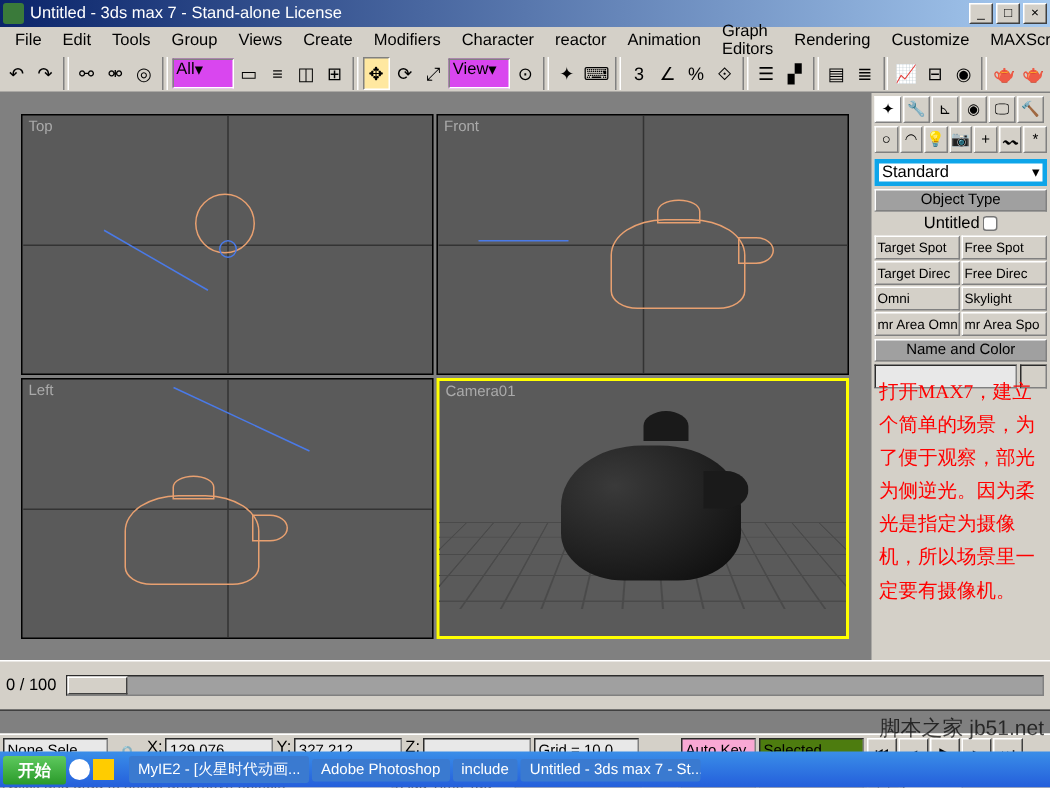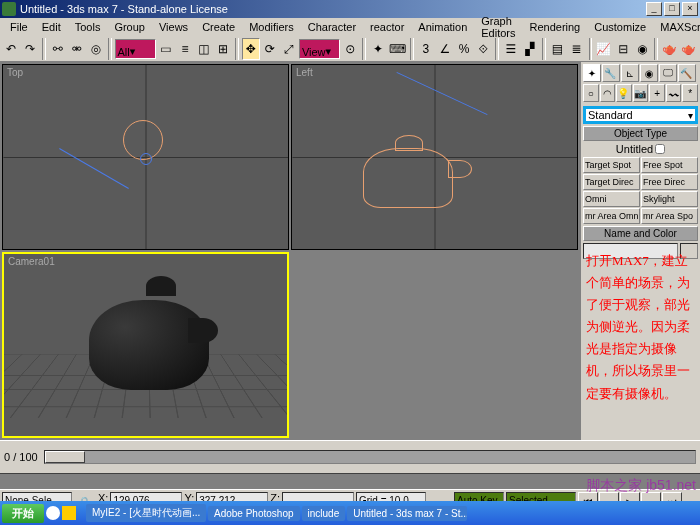--- a/index.html
+++ b/index.html
@@ -6,24 +6,24 @@
 body{width:700px;height:525px;background:#d4d0c8;overflow:hidden;position:relative}
 .titlebar{height:18px;background:linear-gradient(to right,#0a246a,#a6caf0);color:#fff;display:flex;align-items:center;padding:0 2px;font-weight:normal}
 .titlebar .icon{width:14px;height:14px;background:#3a7a3a;margin-right:4px;border-radius:2px}
 .titlebar-btns{margin-left:auto;display:flex;gap:2px}
 .titlebar-btns div{width:16px;height:14px;background:#d4d0c8;border:1px solid #fff;border-right-color:#404040;border-bottom-color:#404040;text-align:center;line-height:10px;color:#000;font-size:9px}
 .menubar{height:18px;background:#d4d0c8;display:flex;align-items:center;padding:0 4px;gap:2px}
 .menubar span{padding:1px 6px;cursor:default}
 .toolbar{height:26px;background:#d4d0c8;display:flex;align-items:center;padding:0 2px;border-bottom:1px solid #808080;gap:1px}
 .tbtn{width:22px;height:22px;border:1px solid #d4d0c8;display:flex;align-items:center;justify-content:center;font-size:12px}
 .tbtn.pressed{border:1px solid #808080;border-right-color:#fff;border-bottom-color:#fff;background:#ffe8a0}
-.tsel{height:20px;background:#be185d;border:1px solid #808080;border-right-color:#fff;border-bottom-color:#fff;padding:0 2px;display:flex;align-items:flex-end}
+.tsel{height:20px;background:#d946ef;border:1px solid #808080;border-right-color:#fff;border-bottom-color:#fff;padding:0 2px;display:flex;align-items:flex-start}
 .sep{width:4px;height:22px;border-left:1px solid #808080;border-right:1px solid #fff;margin:0 2px}
 .main{display:flex;height:378px}
-.viewports{flex:1;display:grid;grid-template-columns:1fr 1fr;grid-template-rows:1fr 1fr;gap:2px;padding:2px;background:#808080}
+.viewports{flex:1;display:grid;grid-template-columns:1fr 1fr;grid-template-rows:1fr 1fr;gap:2px;padding:14px;background:#808080}
 .vp{background:#5a5a5a;position:relative;border:1px solid #000;overflow:hidden}
 .vp.active{border:2px solid #ffff00}
 .vp-label{position:absolute;top:2px;left:4px;color:#aaa;font-size:10px;z-index:2}
 .cross{position:absolute;left:50%;top:50%;width:100%;height:100%;transform:translate(-50%,-50%);pointer-events:none}
 .cross::before,.cross::after{content:"";position:absolute;background:#333}
 .cross::before{left:0;right:0;top:50%;height:1px}
 .cross::after{top:0;bottom:0;left:50%;width:1px}
 .grid{position:absolute;inset:0;background-image:linear-gradient(#4a4a4a 1px,transparent 1px),linear-gradient(90deg,#4a4a4a 1px,transparent 1px);background-size:18px 18px}
 .teapot-wire{position:absolute;width:90px;height:60px;border:1px solid #e8a070;border-radius:40% 40% 20% 20%}
 .teapot-wire::before{content:"";position:absolute;top:-14px;left:35%;width:30%;height:14px;border:1px solid #e8a070;border-radius:50% 50% 0 0}
@@ -50,21 +50,21 @@
 .status-col{display:flex;flex-direction:column;gap:1px}
 .stf{height:16px;background:#e8e8e8;border:1px inset #808080;padding:0 2px;font-size:10px;display:flex;align-items:center}
 .xyz{display:flex;gap:2px}
 .xyz .stf{width:72px}
 .play-btns{display:flex;gap:1px}
 .play-btns div{width:20px;height:20px;border:1px solid #fff;border-right-color:#404040;border-bottom-color:#404040;display:flex;align-items:center;justify-content:center;font-size:10px}
 .taskbar{position:absolute;bottom:0;left:0;right:0;height:24px;background:linear-gradient(to bottom,#3a8ee8,#245edb);display:flex;align-items:center;padding:0 2px;gap:2px}
 .start{background:linear-gradient(to bottom,#5ec95e,#2a9a2a);color:#fff;padding:2px 10px;border-radius:2px;font-weight:bold}
 .task{background:#3a7ad0;color:#fff;padding:2px 6px;border-radius:2px;font-size:10px;max-width:120px;overflow:hidden;white-space:nowrap}
 .annotation{position:absolute;right:2px;top:250px;width:112px;color:#ff0000;font-size:13px;line-height:1.7;font-family:SimSun,serif;background:rgba(255,255,255,0);z-index:10}
-.watermark{position:absolute;right:4px;bottom:30px;color:#a21caf;font-size:14px;opacity:.7;z-index:5}
+.watermark{position:absolute;right:4px;bottom:30px;color:#000000;font-size:14px;opacity:.7;z-index:5}
 </style>
 </head>
 <body>
 
 <div class="titlebar">
   <div class="icon"></div>
   <span>Untitled - 3ds max 7 - Stand-alone License</span>
   <div class="titlebar-btns">
     <div>_</div>
     <div>□</div>
@@ -133,20 +133,26 @@
 </div>
 
 <div class="main">
   <div class="viewports">
     <div class="vp">
       <span class="vp-label">Top</span>
       <div class="cross"></div>
       <div style="position:absolute;left:42%;top:30%;width:40px;height:40px;border:1px solid #e8a070;border-radius:50%"></div>
       <div style="position:absolute;left:18%;top:56%;width:80px;height:1px;background:#4a7ae8;transform:rotate(30deg)"></div>
       <div style="position:absolute;left:48%;top:48%;width:12px;height:12px;border:1px solid #4a7ae8;border-radius:50%"></div>
+    </div>
+    <div class="vp">
+      <span class="vp-label">Front</span>
+      <div class="cross"></div>
+      <div class="teapot-wire" style="left:42%;top:40%"></div>
+      <div style="position:absolute;left:10%;top:48%;width:60px;height:1px;background:#4a7ae8"></div>
     </div>
     <div class="vp">
       <span class="vp-label">Left</span>
       <div class="cross"></div>
       <div class="teapot-wire" style="left:25%;top:45%"></div>
       <div style="position:absolute;left:35%;top:15%;width:100px;height:1px;background:#4a7ae8;transform:rotate(25deg)"></div>
     </div>
     <div class="vp active">
       <span class="vp-label">Camera01</span>
       <div class="grid" style="top:55%;transform:perspective(200px) rotateX(60deg);transform-origin:top"></div>
@@ -223,21 +229,21 @@
       <div class="stf" style="width:70px">Grid = 10.0</div>
     </div>
     <div style="display:flex;gap:2px">
       <div class="stf" style="width:260px">Click and drag to select and move objects</div>
       <div class="stf" style="width:80px">Add Time Tag</div>
     </div>
   </div>
   <div class="tbtn" style="width:24px;height:34px">🔑</div>
   <div class="status-col">
     <div style="display:flex;gap:2px">
-      <div class="stf" style="width:50px;background:#4d7c0f">Auto Key</div>
+      <div class="stf" style="width:50px;background:#f9a8d4">Auto Key</div>
       <div class="stf" style="width:70px;background:#4d7c0f">Selected</div>
     </div>
     <div style="display:flex;gap:2px">
       <div class="stf" style="width:50px;background:#d4d0c8">Set Key</div>
       <div class="stf" style="width:70px;background:#d4d0c8">Key Filters...</div>
     </div>
   </div>
   <div class="status-col">
     <div class="play-btns">
       <div>⏮</div>

